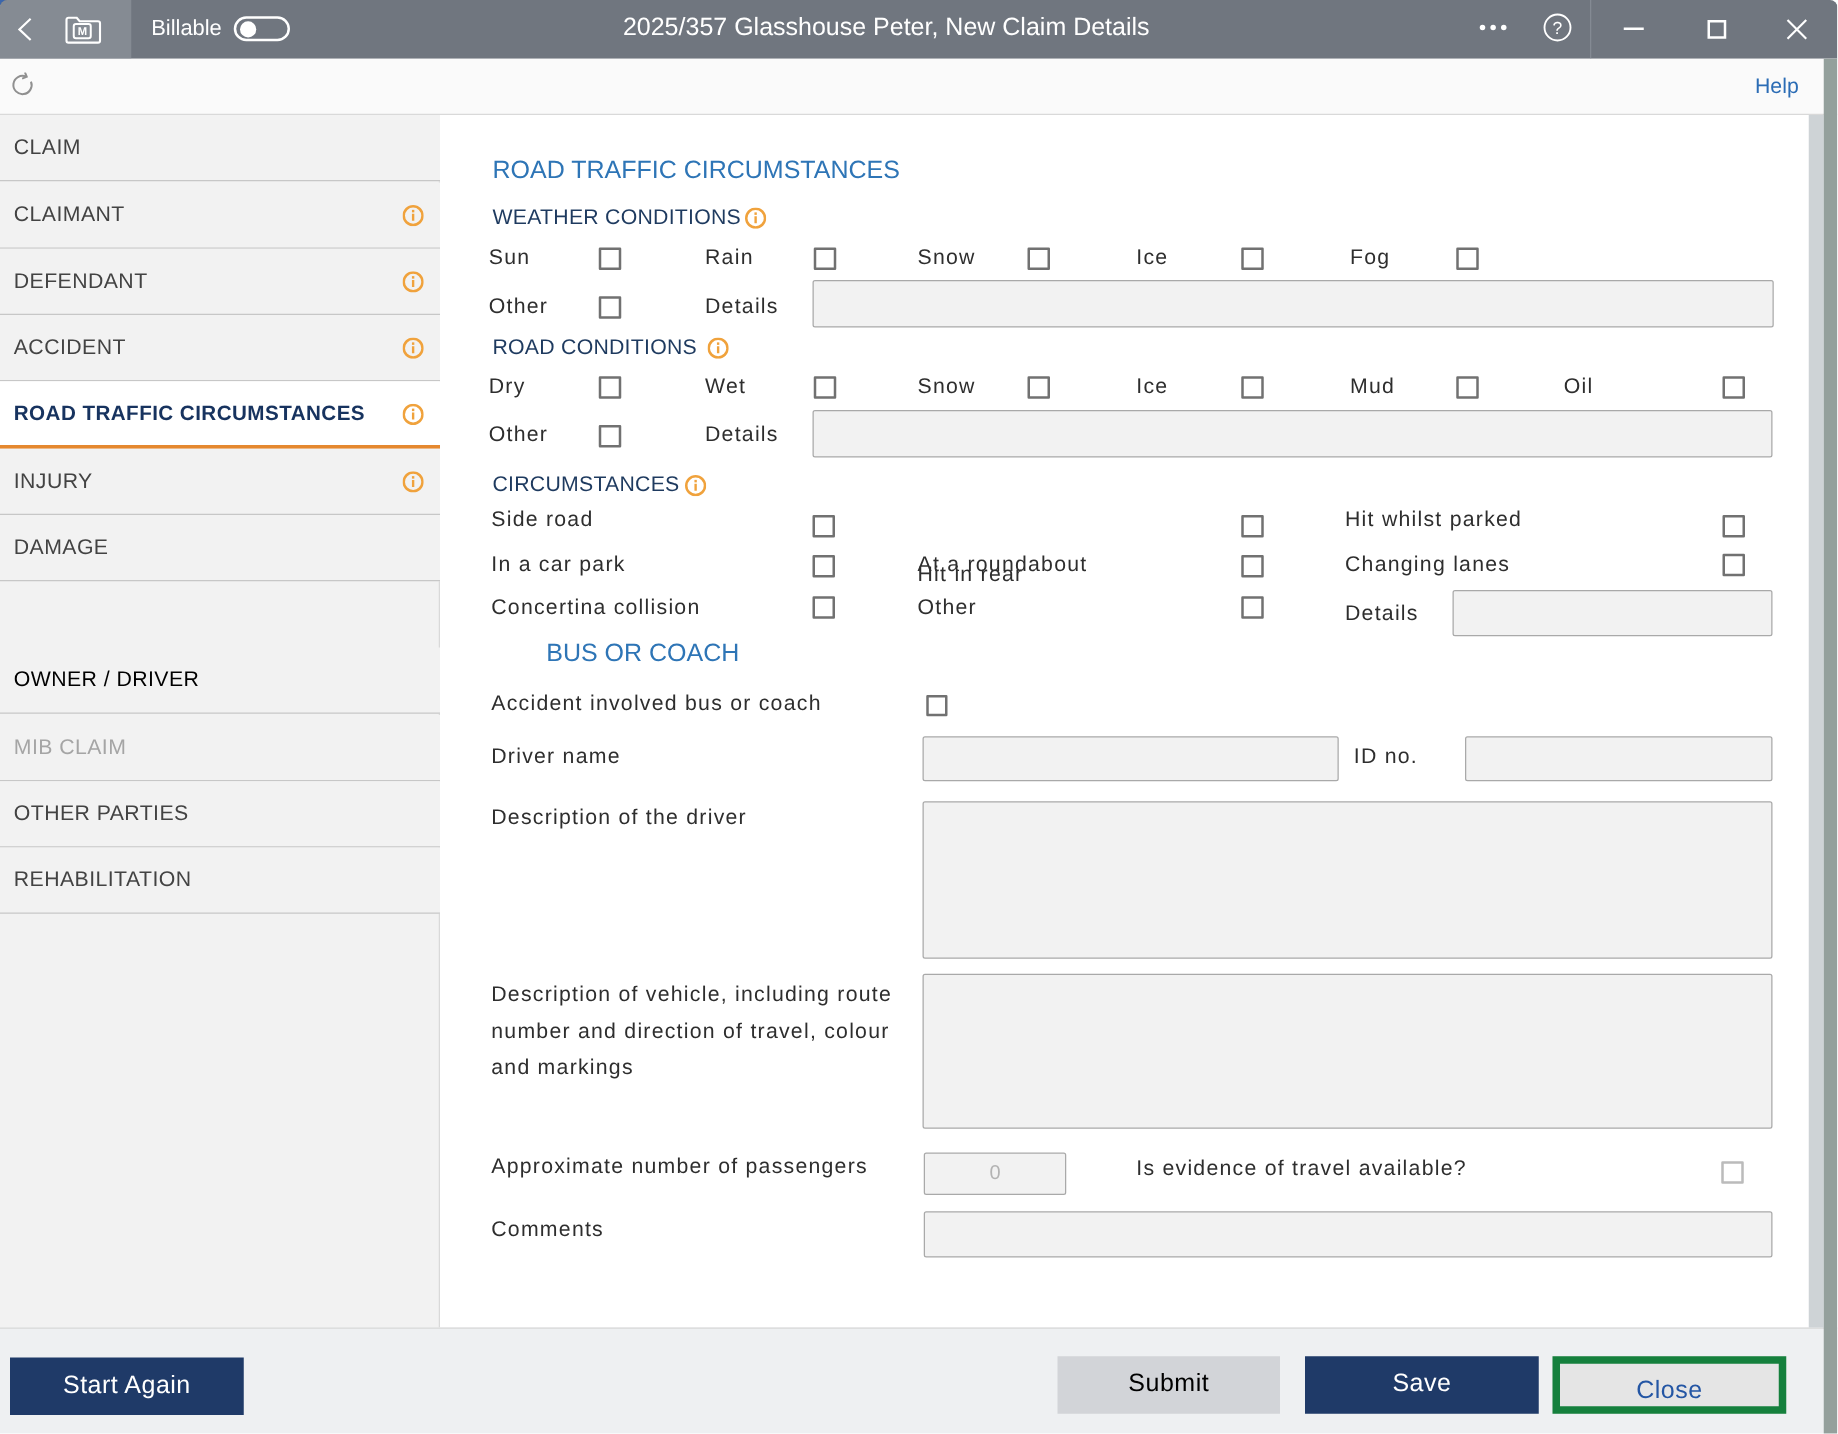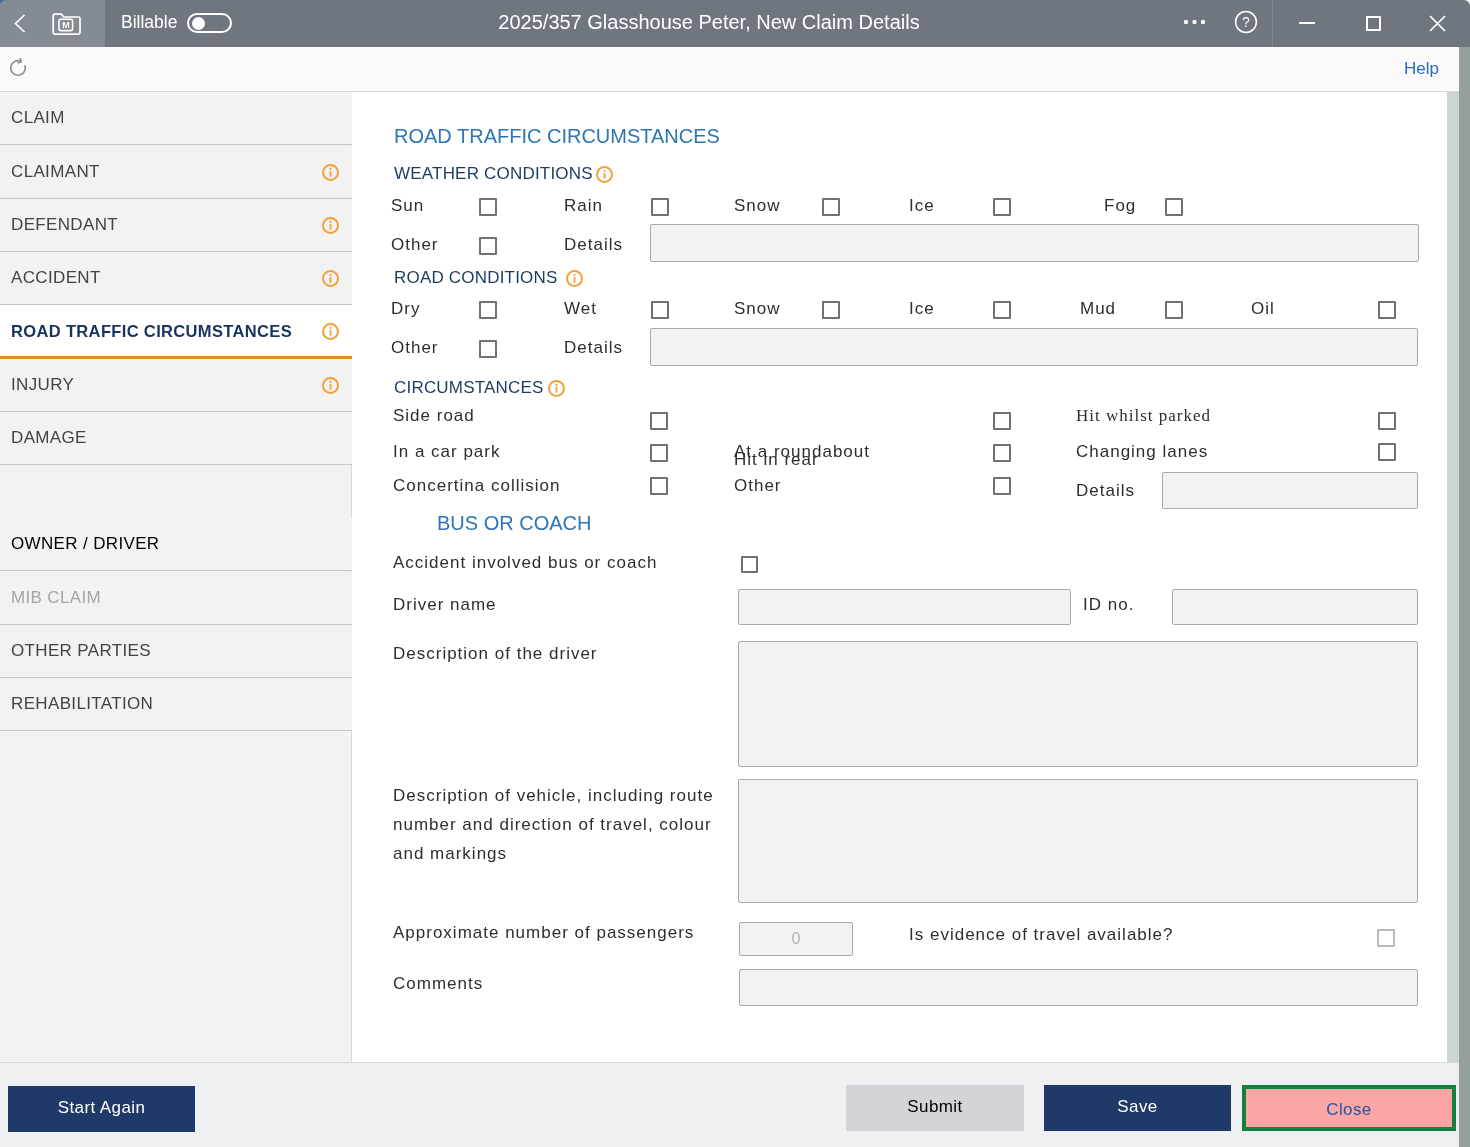--- a/index.html
+++ b/index.html
@@ -7,21 +7,21 @@
 #page{position:relative;width:1470px;height:1147px;font-family:"Liberation Sans",sans-serif;overflow:hidden;background:#fff;}
 .abs{position:absolute;}
 .lb{position:absolute;font-size:17px;letter-spacing:1px;line-height:24px;color:#2e2e2e;white-space:nowrap;}
 .sh{position:absolute;font-size:17px;letter-spacing:0.2px;line-height:24px;color:#1e3a5f;white-space:nowrap;}
 .h1{position:absolute;font-size:20px;line-height:26px;color:#2e75b6;white-space:nowrap;}
 .cb{position:absolute;width:18px;height:18px;background:#fff;border:2px solid #717171;border-radius:1px;}
 .inp{position:absolute;background:#f2f2f2;border:1px solid #a9a9a9;border-radius:2px;}
 .nav{position:absolute;left:0;width:352px;height:53px;background:#f2f2f2;border-bottom:1px solid #c7c7c7;}
 .nav span{position:absolute;left:11px;top:15px;font-size:17px;letter-spacing:0.35px;line-height:22px;color:#434343;}
 .nav .ico{position:absolute;left:322px;top:18px;}
-.ftbtn{position:absolute;height:46px;font-size:17px;letter-spacing:0.4px;text-align:center;line-height:44px;}
+.ftbtn{position:absolute;height:46px;font-size:20px;letter-spacing:0.4px;text-align:center;line-height:44px;}
 </style>
 </head>
 <body>
 <div id="page">
 
 <div class="abs" style="left:0;top:0;width:8px;height:4px;background:#3b66ac;"></div>
 <div class="abs" style="left:0;top:0;width:1470px;height:47px;background:#70767f;border-radius:6px 6px 0 0;"></div>
 <div class="abs" style="left:0;top:0;width:105px;height:47px;background:#858b93;border-radius:6px 0 0 0;"></div>
 
 <svg class="abs" style="left:13px;top:13px;" width="14" height="21" viewBox="0 0 14 21">
@@ -141,21 +141,21 @@
     </svg>
 
 <div class="lb" style="left:391px;top:194px;">Sun</div>
     <div class="cb" style="left:479px;top:198px;"></div>
 <div class="lb" style="left:564px;top:194px;">Rain</div>
     <div class="cb" style="left:651px;top:198px;"></div>
 <div class="lb" style="left:734px;top:194px;">Snow</div>
     <div class="cb" style="left:822px;top:198px;"></div>
 <div class="lb" style="left:909px;top:194px;">Ice</div>
     <div class="cb" style="left:993px;top:198px;"></div>
-<div class="lb" style="left:1104px;top:194px;">Fog</div>
+<div class="lb" style="left:1080px;top:194px;">Fog</div>
     <div class="cb" style="left:1165px;top:198px;"></div>
 
 <div class="lb" style="left:391px;top:233px;">Other</div>
     <div class="cb" style="left:479px;top:237px;"></div>
 <div class="lb" style="left:564px;top:233px;">Details</div>
 <div class="inp" style="left:650px;top:224px;width:769px;height:38px;"></div>
 
 <div class="sh" style="left:394px;top:266px;">ROAD CONDITIONS</div>
 <svg class="abs" style="left:566px;top:270px;" width="17" height="17" viewBox="0 0 17 17">
       <circle cx="8.5" cy="8.5" r="7.5" fill="none" stroke="#f0a23c" stroke-width="2"></circle>
@@ -185,21 +185,21 @@
 <svg class="abs" style="left:548px;top:380px;" width="17" height="17" viewBox="0 0 17 17">
       <circle cx="8.5" cy="8.5" r="7.5" fill="none" stroke="#f0a23c" stroke-width="2"></circle>
       <rect x="7.55" y="7" width="1.9" height="5.6" fill="#f0a23c"></rect>
       <rect x="7.55" y="3.9" width="1.9" height="2" fill="#f0a23c"></rect>
     </svg>
 
 <div class="lb" style="left:393px;top:404px;">Side road</div>
     <div class="cb" style="left:650px;top:412px;"></div>
 <div class="lb" style="left:734px;top:404px;margin-top:44px;">Hit in rear</div>
     <div class="cb" style="left:993px;top:412px;"></div>
-<div class="lb" style="left:1076px;top:404px;font-family:Liberation Serif, serif;">Hit whilst parked</div>
+<div class="lb" style="left:1076px;top:404px;">Hit whilst parked</div>
     <div class="cb" style="left:1378px;top:412px;"></div>
 
 <div class="lb" style="left:393px;top:440px;">In a car park</div>
     <div class="cb" style="left:650px;top:444px;"></div>
 <div class="lb" style="left:734px;top:440px;">At a roundabout</div>
     <div class="cb" style="left:993px;top:444px;"></div>
 <div class="lb" style="left:1076px;top:440px;">Changing lanes</div>
     <div class="cb" style="left:1378px;top:443px;"></div>
 
 <div class="lb" style="left:393px;top:474px;">Concertina collision</div>
@@ -230,18 +230,18 @@
 <div class="lb" style="left:909px;top:923px;">Is evidence of travel available?</div>
 <div class="cb" style="left:1377px;top:929px;border-color:#bbbbbb;"></div>
 
 <div class="lb" style="left:393px;top:972px;">Comments</div>
 <div class="inp" style="left:739px;top:969px;width:679px;height:37px;"></div>
 
 <div class="abs" style="left:0;top:1062px;width:1470px;height:85px;background:#eef0f2;border-top:1px solid #d8d8d8;"></div>
 <div class="ftbtn" style="left:8px;top:1086px;width:187px;background:#1f3a68;color:#fff;">Start Again</div>
 <div class="ftbtn" style="left:846px;top:1085px;width:178px;background:#d2d4d8;color:#000000;">Submit</div>
 <div class="ftbtn" style="left:1044px;top:1085px;width:187px;background:#1f3a68;color:#fff;">Save</div>
-<div class="ftbtn" style="left:1242px;top:1085px;width:214px;background:#fca5a5;border:4px solid #15803d;color:#2456a4;line-height:42px;">Close</div>
+<div class="ftbtn" style="left:1242px;top:1085px;width:187px;background:#e5e5e5;border:6px solid #15803d;color:#2456a4;line-height:42px;">Close</div>
 
 <div class="abs" style="left:1447px;top:92px;width:12px;height:970px;background:#ced3d6;"></div>
 <div class="abs" style="left:1459px;top:47px;width:11px;height:1100px;background:#94a09c;"></div>
 
 </div>
 
 </body></html>

